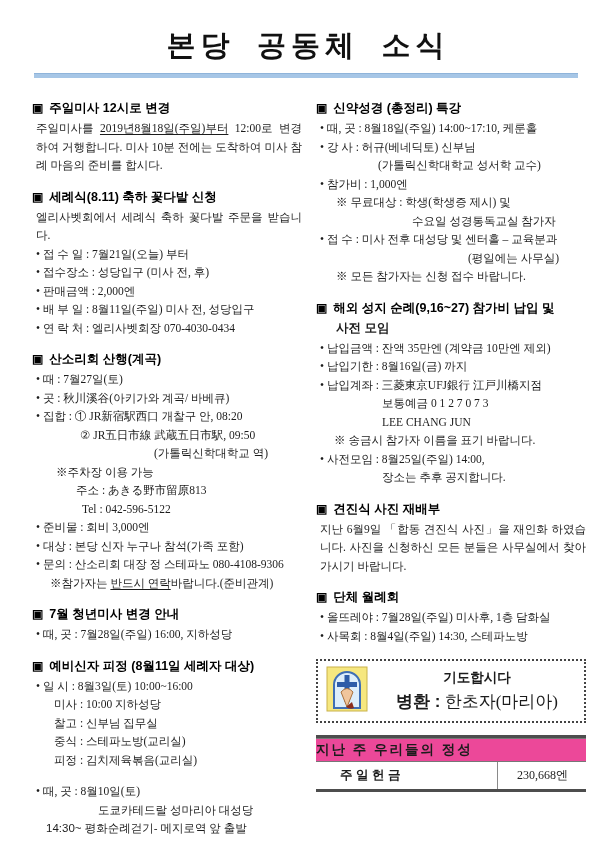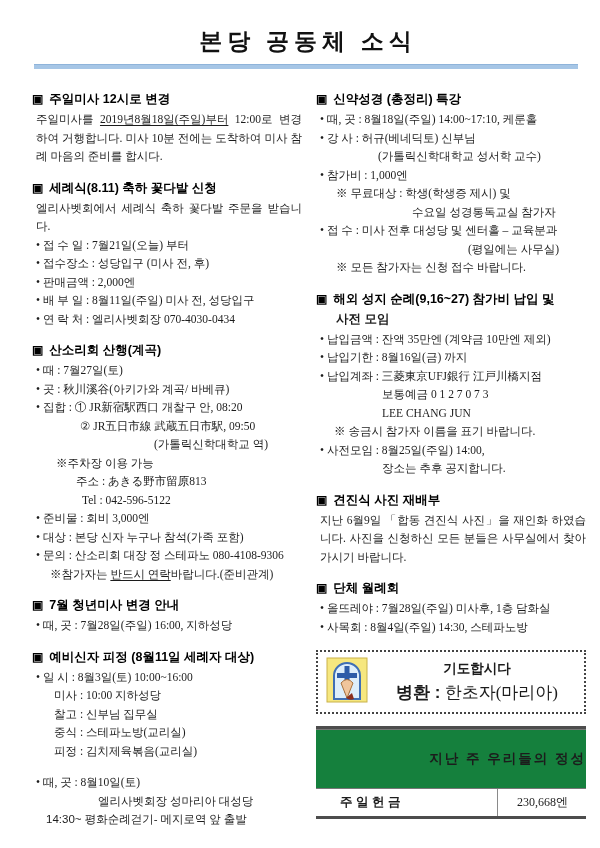--- a/index.html
+++ b/index.html
@@ -1,21 +1,21 @@
 <!DOCTYPE html>
 <html><head>
 <meta charset="utf-8">
 <style>
   html,body { margin:0; padding:0; background:#ffffff; }
   body { width:600px; height:848px; overflow:hidden;
          font-family:"Liberation Serif", serif; color:#1c1c1c; }
   .page { box-sizing:border-box; width:600px; height:848px; padding:26px 16px 0 32px; }
 
-  .title { text-align:center; font-family:Liberation Serif, serif; font-weight:bold;
-           font-size:23px; letter-spacing:5px; margin:0 0 7px 0; color:#111; }
+  .title { text-align:center; font-family:Liberation Mono, monospace; font-weight:bold;
+           font-size:29px; letter-spacing:5px; margin:0 0 7px 0; color:#111; }
   .title-rule { height:4px; background:#a6c6e6; border-top:1px solid #8fb4da; margin:0 6px 8px 2px; }
 
   .cols { display:flex; gap:14px; }
   .col { width:270px; flex:0 0 270px; }
 
   .sec { margin-top:13px; }
   .sec-h { font-family:"Liberation Sans", sans-serif; font-weight:bold; font-size:12.5px;
            line-height:18px; margin-bottom:2px; color:#000; white-space:nowrap; }
   .sec-h .bu { margin-right:6px; font-size:12px; }
   .sec-h2 { font-family:"Liberation Sans", sans-serif; font-weight:bold; font-size:12.5px;
@@ -29,23 +29,23 @@
   .prayer { margin-top:14px; border:2px dotted #444; padding:5px 8px; display:flex;
             align-items:center; gap:10px; }
   .prayer-txt { flex:1; text-align:center; }
   .prayer-title { font-family:"Liberation Sans", sans-serif; font-weight:bold; font-size:13.5px; }
   .prayer-line { font-size:17px; margin-top:3px; }
   .prayer-line .b { font-weight:bold; font-family:"Liberation Sans", sans-serif; }
 
   
   .offer { margin-top:12px; border-top:3px solid #4d4d4d; border-bottom:3px solid #4d4d4d;
            font-size:12px; }
-  .offer-head { background:#15803d; border:1px solid #777; border-left:none; border-right:none;
-                text-align:right; font-family:"Liberation Sans", sans-serif; font-weight:bold;
-                font-size:13.5px; padding:20px 0; letter-spacing:2px; }
+  .offer-head { background:#ec4899; border:1px solid #777; border-left:none; border-right:none;
+                text-align:left; font-family:"Liberation Sans", sans-serif; font-weight:bold;
+                font-size:13.5px; padding:2px 0; letter-spacing:2px; }
   .offer-row { display:flex; border-bottom:1px solid #8a8a8a; }
   .offer-row:last-child { border-bottom:none; }
   .ol { flex:0 0 58%; padding:5px 0 5px 24px; font-family:"Liberation Sans", sans-serif;
         font-weight:bold; font-size:12.5px; }
   .ov { flex:1; border-left:1px solid #8a8a8a; text-align:right; padding:5px 18px 5px 0;
         font-size:12px; display:flex; flex-direction:column; justify-content:center; }
 </style>
 </head>
 <body>
 
@@ -90,21 +90,21 @@
         <div class="sec">
           <div class="sec-h"><span class="bu">▣</span><span>예비신자 피정 (8월11일 세례자 대상)</span></div>
           <div class="line"><span class="seg">• 일 시 : 8월3일(토) 10:00~16:00</span></div>
           <div class="line" style="padding-left: 22px;"><span class="seg">미사 : 10:00 지하성당</span></div>
           <div class="line" style="padding-left: 22px;"><span class="seg">찰고 : 신부님 집무실</span></div>
           <div class="line" style="padding-left: 22px;"><span class="seg">중식 : 스테파노방(교리실)</span></div>
           <div class="line" style="padding-left: 22px;"><span class="seg">피정 : 김치제육볶음(교리실)</span></div>
         </div>
         <div class="sec">
           <div class="line"><span class="seg">• 때, 곳 : 8월10일(토)</span></div>
-          <div class="line" style="padding-left: 66px;"><span class="seg">엘리사벳회장 성마리아 대성당</span></div>
+          <div class="line" style="padding-left: 66px;"><span class="seg">도쿄카테드랄 성마리아 대성당</span></div>
           <div class="line" style="padding-left: 14px;"><span class="seg b">14:30~ 평화순례걷기-</span><span class="seg"> 메지로역 앞 출발</span></div>
         </div>
       </div>
 
     <div class="col">
       <div id="right-col">
           <div class="sec">
             <div class="sec-h"><span class="bu">▣</span><span>신약성경 (총정리) 특강</span></div>
             <div class="line"><span class="seg">• 때, 곳 : 8월18일(주일) 14:00~17:10, 케룬홀</span></div>
             <div class="line"><span class="seg">• 강 사 : 허규(베네딕토) 신부님</span></div>

